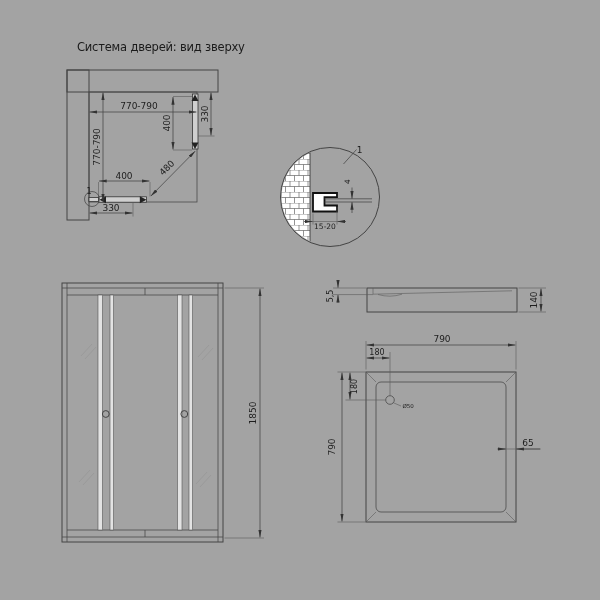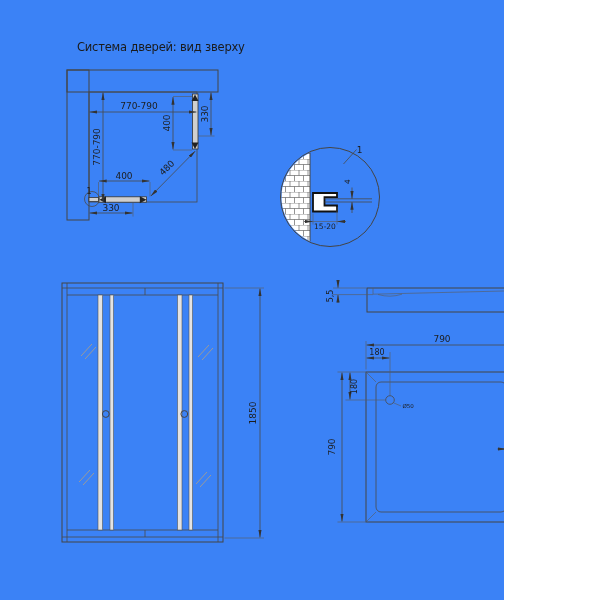--- a/index.html
+++ b/index.html
@@ -1,16 +1,16 @@
 <!DOCTYPE html>
 <html><head>
 <meta charset="utf-8">
 <style>
   html,body{margin:0;padding:0;background:#ffffff;}
-  .canvas{position:relative;width:504px;height:600px;background:#3b82f6;overflow:hidden;}
+  .canvas{position:relative;width:600px;height:600px;background:#a3a3a3;overflow:hidden;}
   svg{position:absolute;left:0;top:0;}
   text{font-family:"DejaVu Sans","Liberation Sans",sans-serif;fill:#1d1d1d;}
   .t-title{font-size:11.5px;letter-spacing:-0.2px;fill:#1a1a1a;}
   .d{font-size:9px;}
   .d8{font-size:8px;}
   .d7{font-size:7.5px;}
   .d5{font-size:5.5px;}
   .ln{stroke:#444;stroke-width:1;fill:none;}
   .tn{stroke:#4a4a4a;stroke-width:.8;fill:none;}
   .xt{stroke:#5a5a5a;stroke-width:.6;fill:none;}

